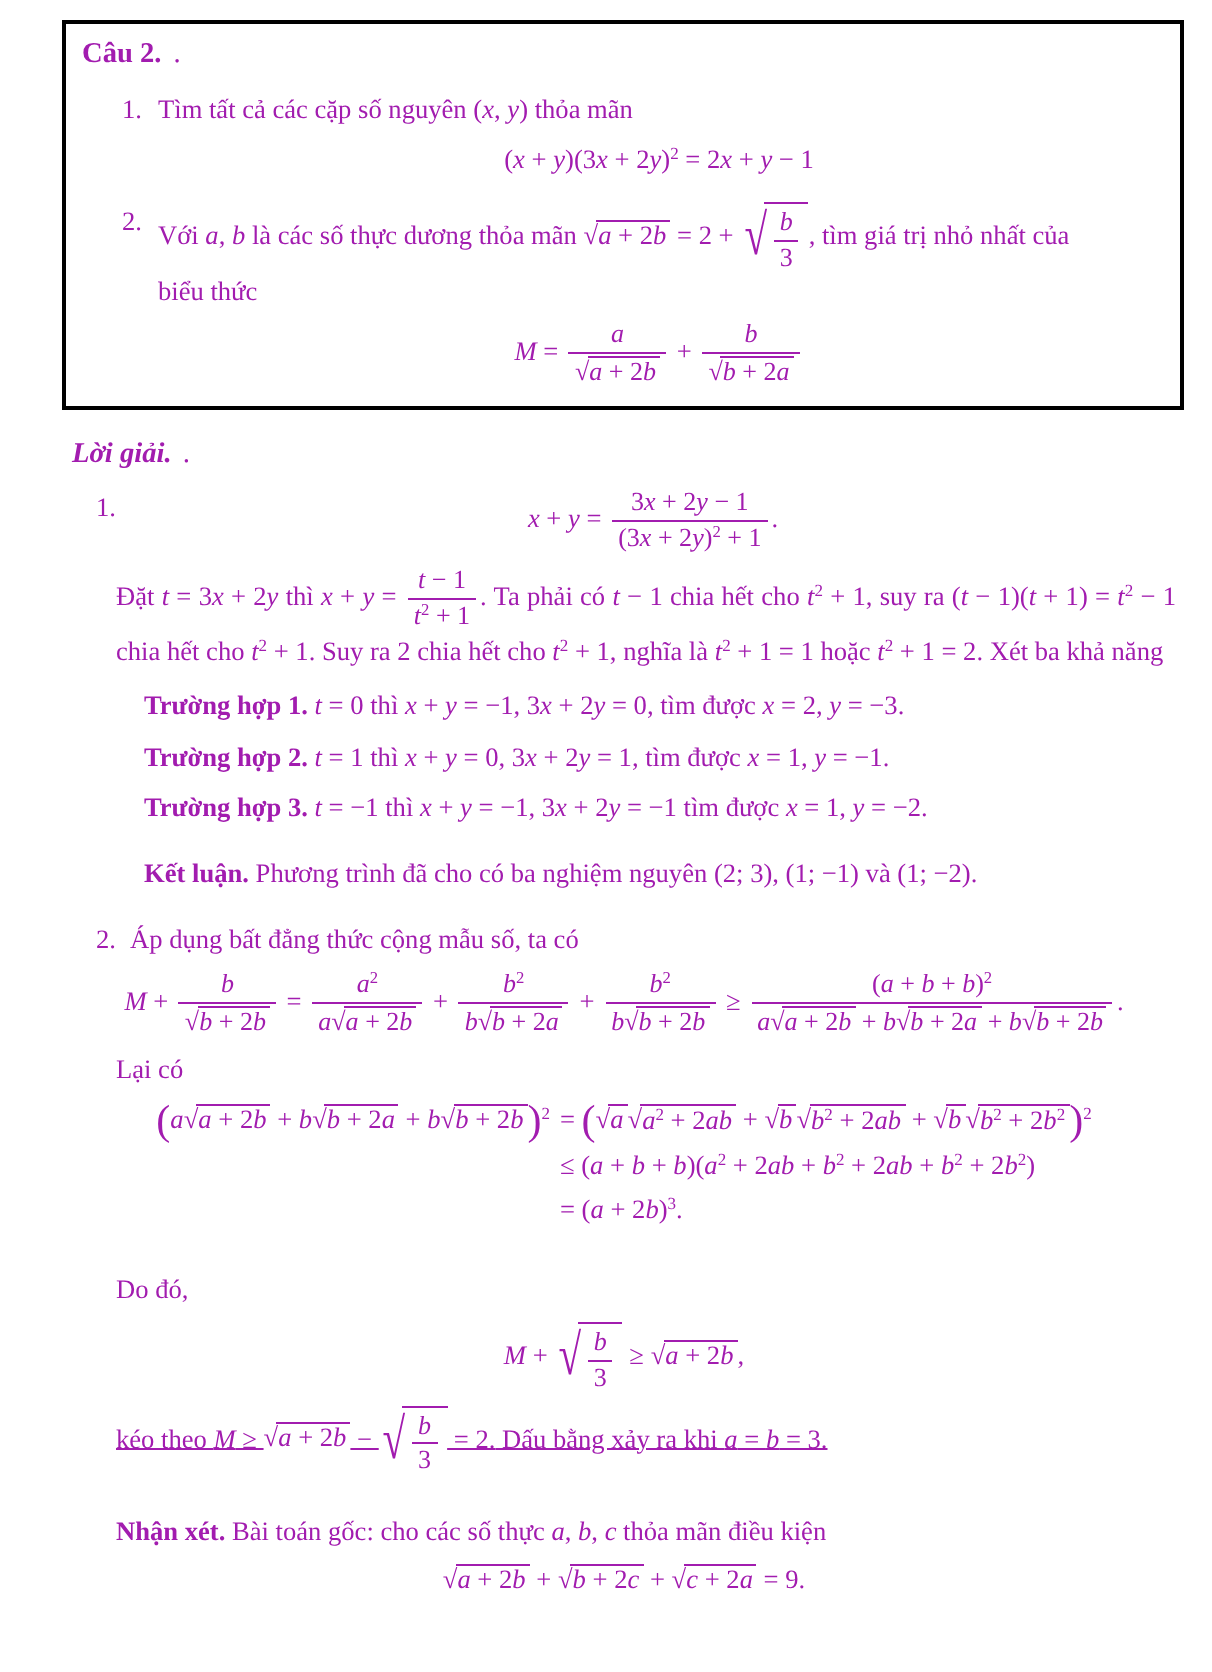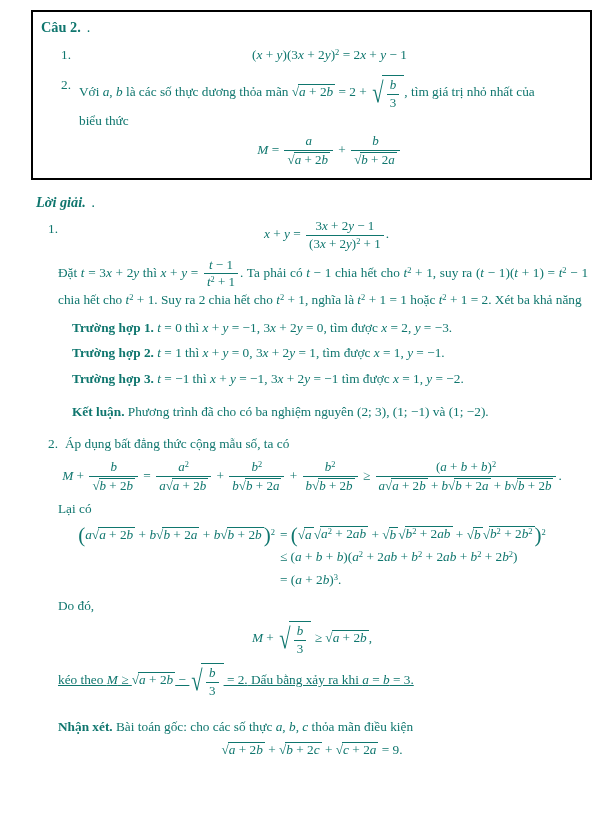--- a/index.html
+++ b/index.html
@@ -1,18 +1,18 @@
 <!DOCTYPE html>
 <html><head>
 <meta charset="utf-8">
 <style>
   html,body{margin:0;padding:0;background:#fff;}
   .page{
     position:relative; width:606px; height:836px; overflow:hidden;
-    background:#ffffff; color:#0f766e;
+    background:#ffffff; color:#a21caf;
     font-family:"Liberation Serif","DejaVu Serif",serif;
     font-size:13.3px; line-height:1.46;
   }
   
   .problem-box{
     margin:10px 14px 0 31px;
     border:2px solid #000;
     padding:5px 10px 8px 8px;
     box-sizing:border-box;
   }
@@ -66,20 +66,21 @@
 
 <div class="page">
 
   <section class="problem-box">
     <div class="heading">
       <span class="bf">Câu 2.</span><span class="dot">.</span>
     </div>
 
     <div class="item">
       <span class="inum">1.</span>
+      <div class="just"><span class="rm">Tìm tất cả các cặp số nguyên </span><span class="mi">(<i>x</i>, <i>y</i>)</span><span class="rm"> thỏa mãn</span></div>
       <div class="disp"><span class="mi">(<i>x</i> + <i>y</i>)(3<i>x</i> + 2<i>y</i>)</span><span class="msup"><span class="mi">2</span></span><span class="mi"> = 2<i>x</i> + <i>y</i> − 1</span></div>
     </div>
 
     <div class="item" style="margin-top:11px;">
       <span class="inum">2.</span>
       <div class="just"><span class="rm">Với </span><span class="mi"><i>a</i>, <i>b</i></span><span class="rm"> là các số thực dương thỏa mãn </span><span class="sqrt">
             <span class="rad">√</span>
             <span class="sc"><span class="mi"><i>a</i> + 2<i>b</i></span></span>
           </span><span class="mi"> = 2 + </span><span class="sqrt tall">
             <span class="rad">√</span>
@@ -215,21 +216,21 @@
           </span><span class="sqrt">
             <span class="rad">√</span>
             <span class="sc"><span class="mi"><i>b</i></span><span class="msup"><span class="mi">2</span></span><span class="mi"> + 2<i>b</i></span><span class="msup"><span class="mi">2</span></span></span>
           </span><span class="bigp">)</span><span class="msup"><span class="mi">2</span></span></span>
       <span></span>
       <span class="rrow"><span class="mi">≤ (<i>a</i> + <i>b</i> + <i>b</i>)(<i>a</i></span><span class="msup"><span class="mi">2</span></span><span class="mi"> + 2<i>ab</i> + <i>b</i></span><span class="msup"><span class="mi">2</span></span><span class="mi"> + 2<i>ab</i> + <i>b</i></span><span class="msup"><span class="mi">2</span></span><span class="mi"> + 2<i>b</i></span><span class="msup"><span class="mi">2</span></span><span class="mi">)</span></span>
       <span></span>
       <span class="rrow"><span class="mi">= (<i>a</i> + 2<i>b</i>)</span><span class="msup"><span class="mi">3</span></span><span class="mi">.</span></span>
     </div>
 
-    <div class="para" style="margin-top:7px;">Do đó,</div>
+    <div class="para" style="margin-top:21px;">Do đó,</div>
 
     <div class="disp"><span class="mi"><i>M</i> + </span><span class="sqrt tall">
           <span class="rad">√</span>
           <span class="sc"><span class="frac">
               <span class="num"><span class="mi"><i>b</i></span></span>
               <span class="den"><span class="mi">3</span></span>
             </span></span>
         </span><span class="mi"> ≥ </span><span class="sqrt">
           <span class="rad">√</span>
           <span class="sc"><span class="mi"><i>a</i> + 2<i>b</i></span></span>

